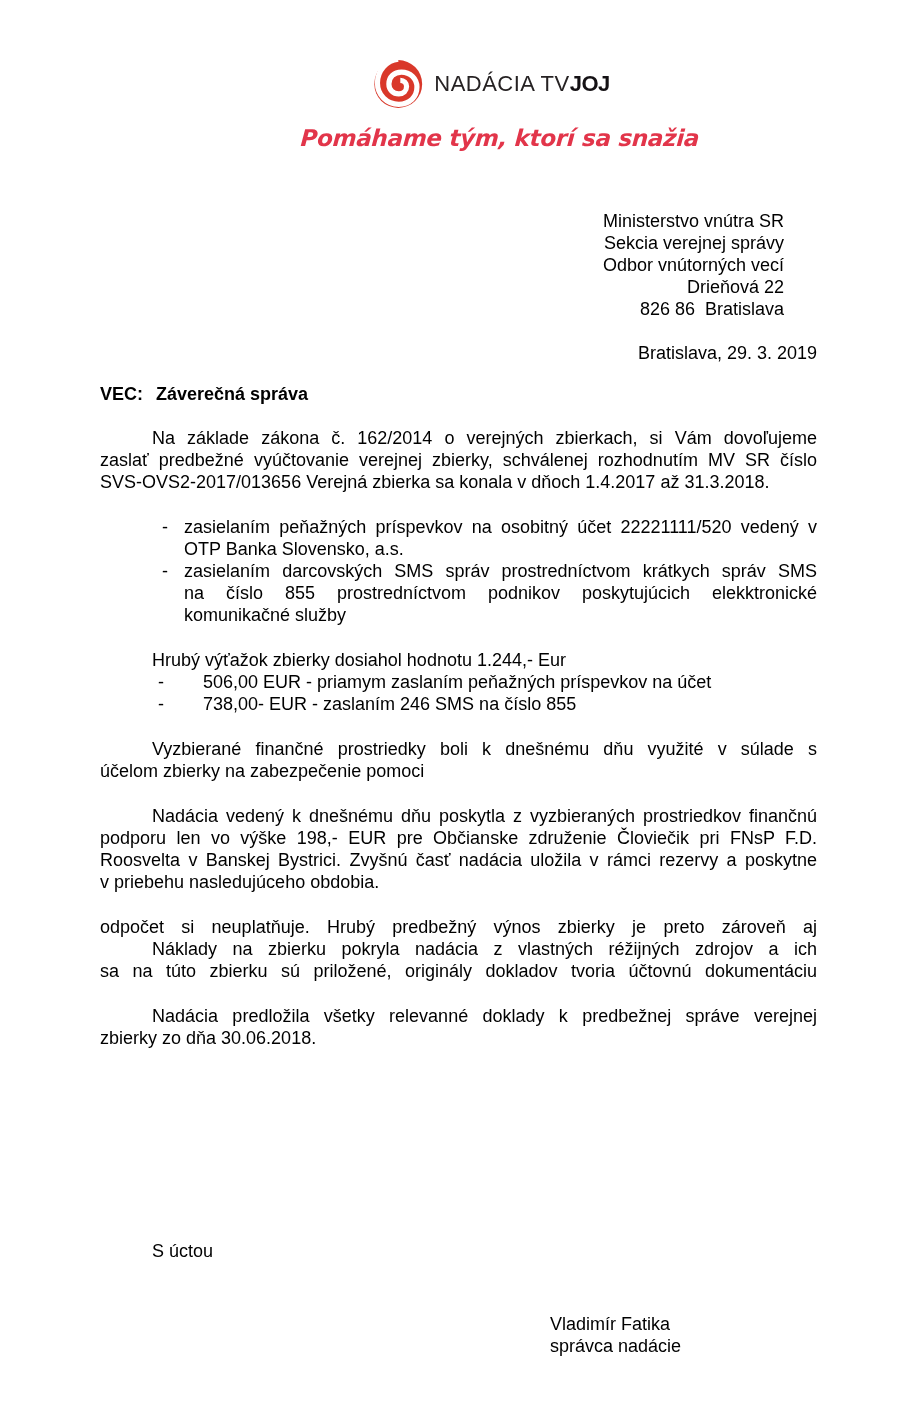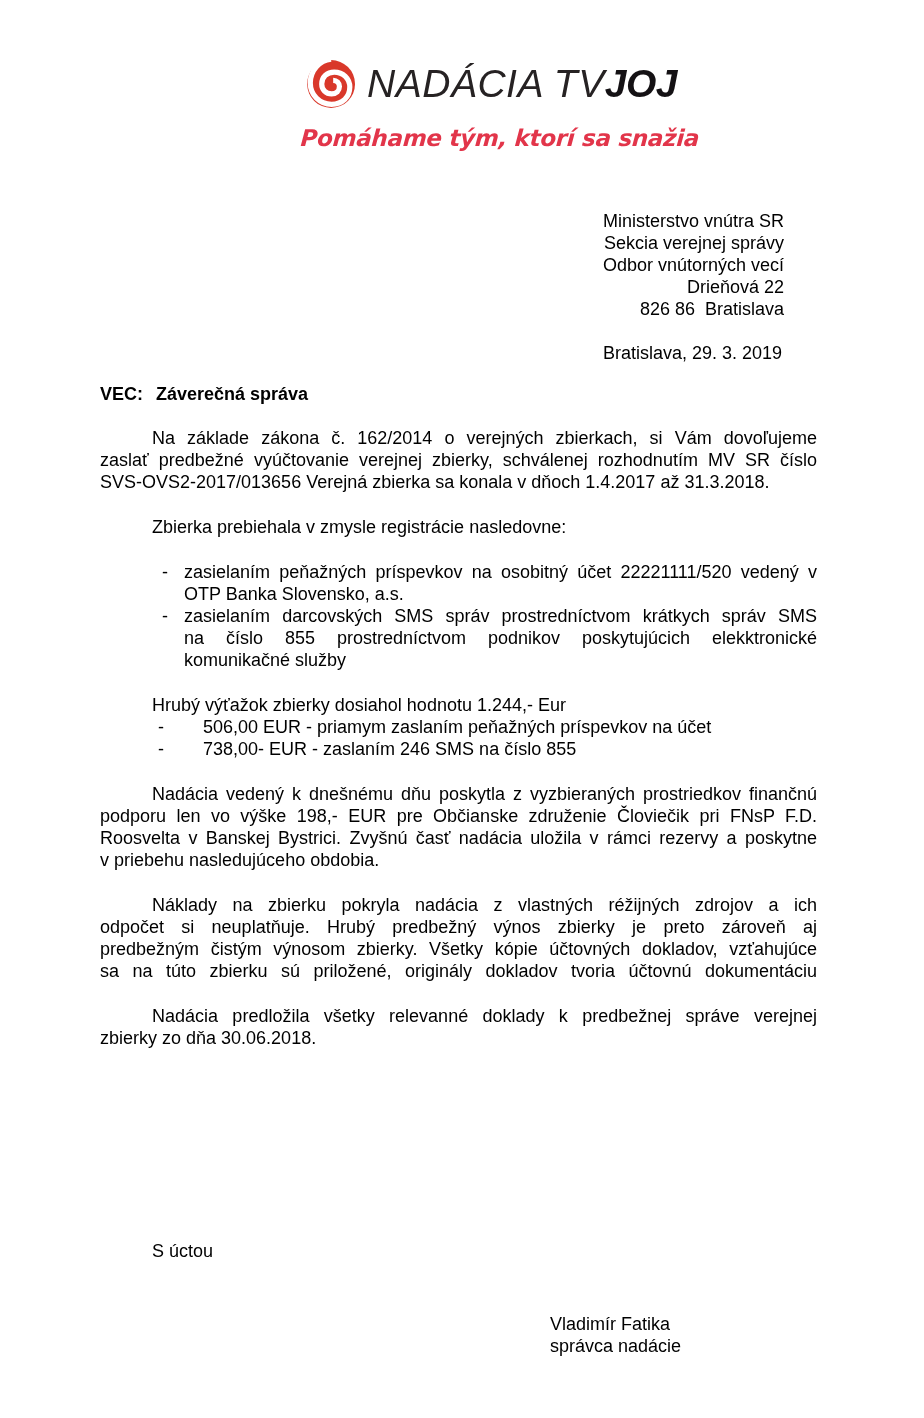--- a/index.html
+++ b/index.html
@@ -21,22 +21,21 @@
     top: 58px;
     left: 50%;
     transform: translateX(-50%) translateX(29px);
     display: flex;
     align-items: center;
     gap: 10px;
     white-space: nowrap;
   }
   .logo-icon { display: block; }
   .logo-text {
-    font-style: italic;
-    font-size: 39px;
+    font-size: 22px;
     line-height: 52px;
     letter-spacing: 0.5px;
     color: #262223;
   }
   .logo-light { font-weight: 400; }
   .logo-bold  { font-weight: 700; letter-spacing: -0.5px; color: #141114; }
 
   .tagline {
     position: absolute;
     top: 121px;
@@ -47,21 +46,21 @@
     font-weight: bold;
     font-size: 23px;
     line-height: 34px;
     letter-spacing: -0.3px;
     white-space: nowrap;
   }
 
   
   .recipient { position: absolute; top: 210px; left: 603px; }
   .addr-line { white-space: pre; text-align: right; }
-  .dateline  { position: absolute; top: 342px; left: 603px; }
+  .dateline  { position: absolute; top: 342px; left: 638px; }
 
   
   .subject { position: absolute; top: 383px; left: 100px; font-weight: bold; }
   .subject-title { margin-left: 13px; margin-top: 32px; }
 
   
   .letter-body { position: absolute; top: 427px; left: 100px; width: 717px; }
   .block { margin-bottom: 23px; }
   .line { text-align: left; }
   .line.j { text-align: justify; text-align-last: justify; }
@@ -105,23 +104,20 @@
   <div class="subject">
     <span class="subject-label">VEC:</span><span class="subject-title">Záverečná správa</span>
   </div>
 
   <div class="letter-body">
       <div class="block para">
         <div class="line j ind">Na základe zákona č. 162/2014 o verejných zbierkach, si Vám dovoľujeme</div>
         <div class="line j">zaslať predbežné vyúčtovanie verejnej zbierky, schválenej rozhodnutím MV SR číslo</div>
         <div class="line">SVS-OVS2-2017/013656 Verejná zbierka sa konala v dňoch 1.4.2017 až 31.3.2018.</div>
       </div>
-      <div class="block para">
-        <div class="line ind">Zbierka prebiehala v zmysle registrácie nasledovne:</div>
-      </div>
       <div class="block list1">
         <div class="b-item">
           <span class="dash">-</span>
           <div class="line j">zasielaním peňažných príspevkov na osobitný účet 22221111/520 vedený v</div>
           <div class="line">OTP Banka Slovensko, a.s.</div>
         </div>
         <div class="b-item">
           <span class="dash">-</span>
           <div class="line j">zasielaním darcovských SMS správ prostredníctvom krátkych správ SMS</div>
           <div class="line j">na číslo 855 prostredníctvom podnikov poskytujúcich elekktronické</div>
@@ -133,29 +129,32 @@
         <div class="b2-item">
           <span class="dash">-</span>
           <div class="line">506,00 EUR - priamym zaslaním peňažných príspevkov na účet</div>
         </div>
         <div class="b2-item">
           <span class="dash">-</span>
           <div class="line">738,00- EUR - zaslaním 246 SMS na číslo 855</div>
         </div>
       </div>
       <div class="block para">
+        <div class="line j ind">Vyzbierané finančné prostriedky boli k dnešnému dňu využité v súlade s</div>
+        <div class="line">účelom zbierky na zabezpečenie pomoci</div>
+      </div>
+      <div class="block para">
         <div class="line j ind">Nadácia vedený k dnešnému dňu poskytla z vyzbieraných prostriedkov finančnú</div>
         <div class="line j">podporu len vo výške 198,- EUR pre Občianske združenie Človiečik pri FNsP F.D.</div>
         <div class="line j">Roosvelta v Banskej Bystrici. Zvyšnú časť nadácia uložila v rámci rezervy a poskytne</div>
         <div class="line">v priebehu nasledujúceho obdobia.</div>
       </div>
       <div class="block para">
+        <div class="line j">odpočet si neuplatňuje. Hrubý predbežný výnos zbierky je preto zároveň aj</div>
         <div class="line j ind">Náklady na zbierku pokryla nadácia z vlastných réžijných zdrojov a ich</div>
-        <div class="line j">odpočet si neuplatňuje. Hrubý predbežný výnos zbierky je preto zároveň aj</div>
-        <div class="line j">predbežným čistým výnosom zbierky. Všetky kópie účtovných dokladov, vzťahujúce</div>
         <div class="line j">sa na túto zbierku sú priložené, originály dokladov tvoria účtovnú dokumentáciu</div>
       </div>
       <div class="block para">
         <div class="line j ind">Nadácia predložila všetky relevanné doklady k predbežnej správe verejnej</div>
         <div class="line">zbierky zo dňa 30.06.2018.</div>
       </div>
     </div>
 
   <div class="closing">S úctou</div>
 

